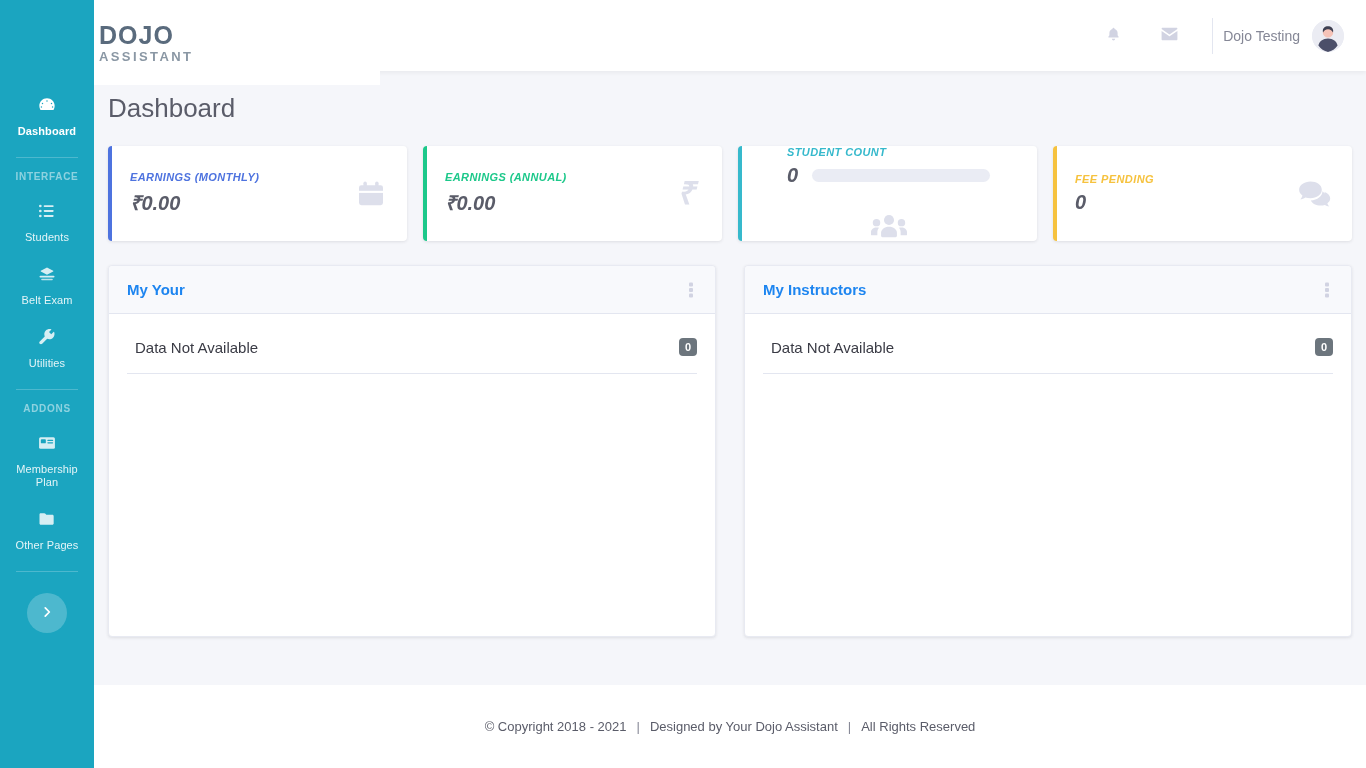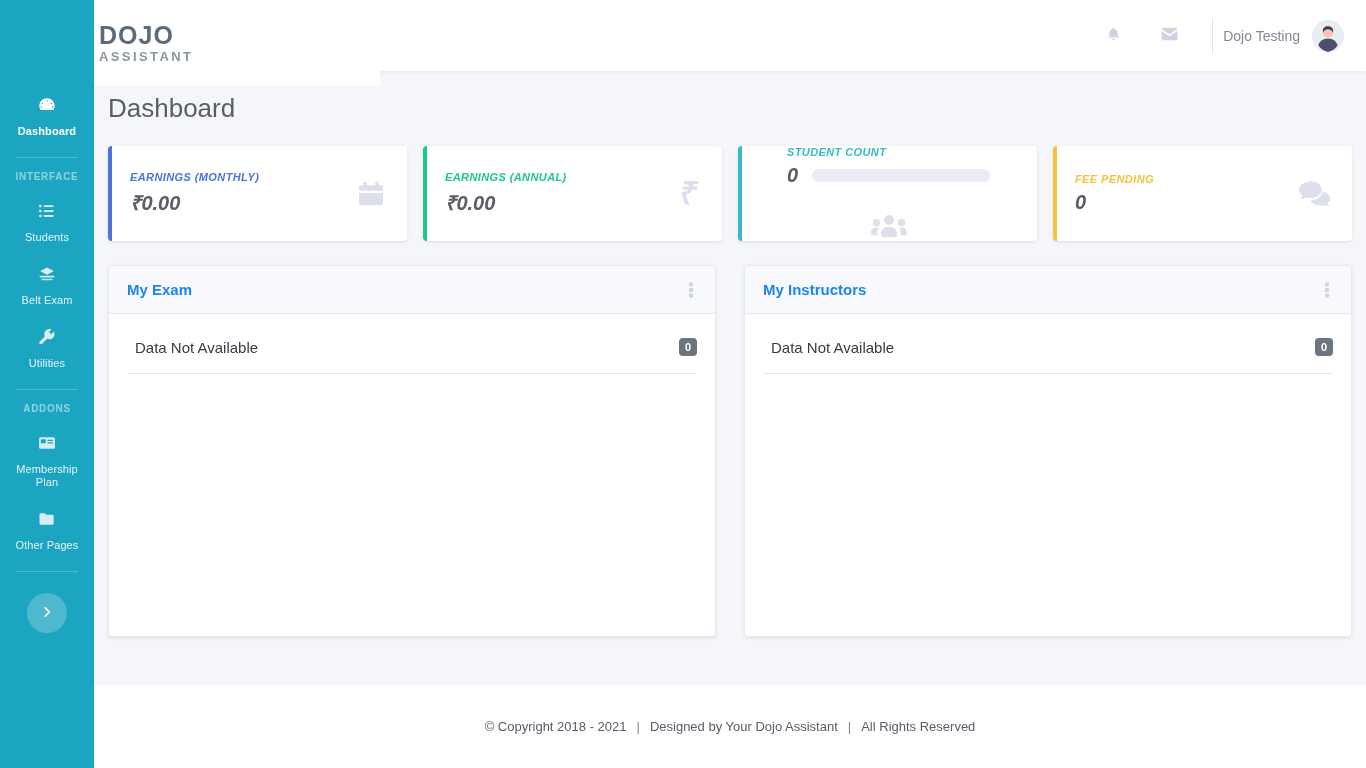--- a/index.html
+++ b/index.html
@@ -371,21 +371,21 @@
               <path d="M21.6 10.6c0 4.3-4.6 7.8-10.3 8.1 1.2 2.6 4.6 4.5 8.6 4.5 1.3 0 2.6-.2 3.8-.6 1.1.8 2.5 1.3 3.9 1.5-.9-.8-1.5-1.8-1.7-2.9 1.5-1.1 2.5-2.6 2.5-4.3 0-2.7-2.4-5-5.8-5.9.6.1 1 .3 1 1.6z"></path>
             </svg>
           </span>
         </div>
       </section>
 
       <section class="panels-row">
 
         <div class="panel">
           <div class="panel-head">
-            <span class="panel-title">My Exam</span>
+            <span class="panel-title">My Your</span>
             <span class="panel-menu">
               <svg width="4" height="16" viewBox="0 0 4 16" fill="#d1d3e2">
                 <rect x="0" y="0.5" width="4" height="4" rx="1"></rect>
                 <rect x="0" y="6" width="4" height="4" rx="1"></rect>
                 <rect x="0" y="11.5" width="4" height="4" rx="1"></rect>
               </svg>
             </span>
           </div>
           <div class="panel-body">
             <div class="panel-row">

